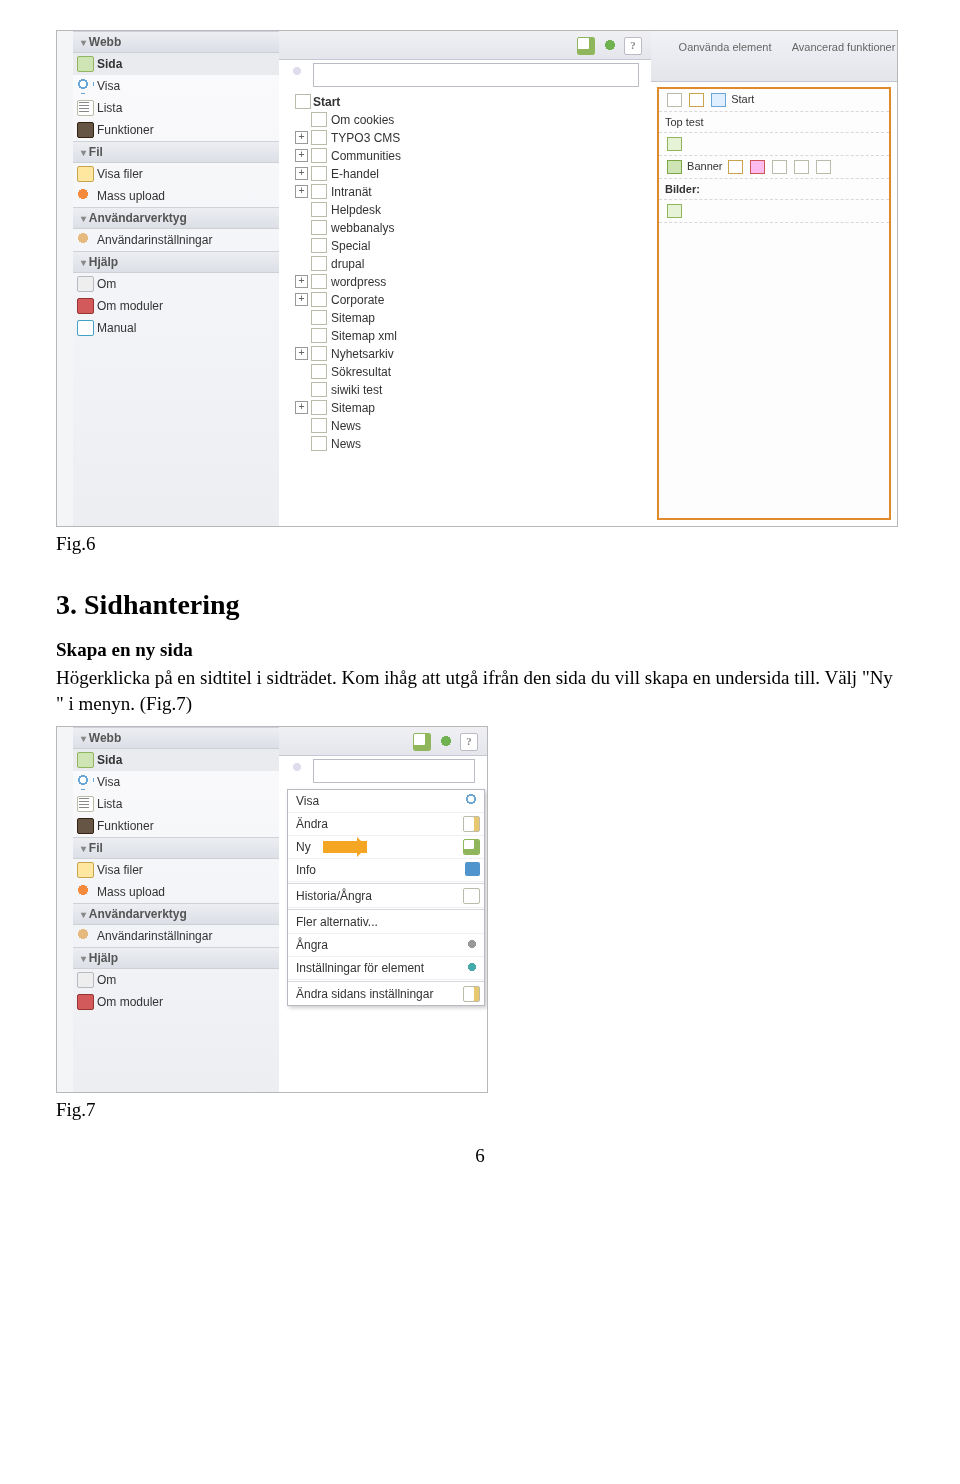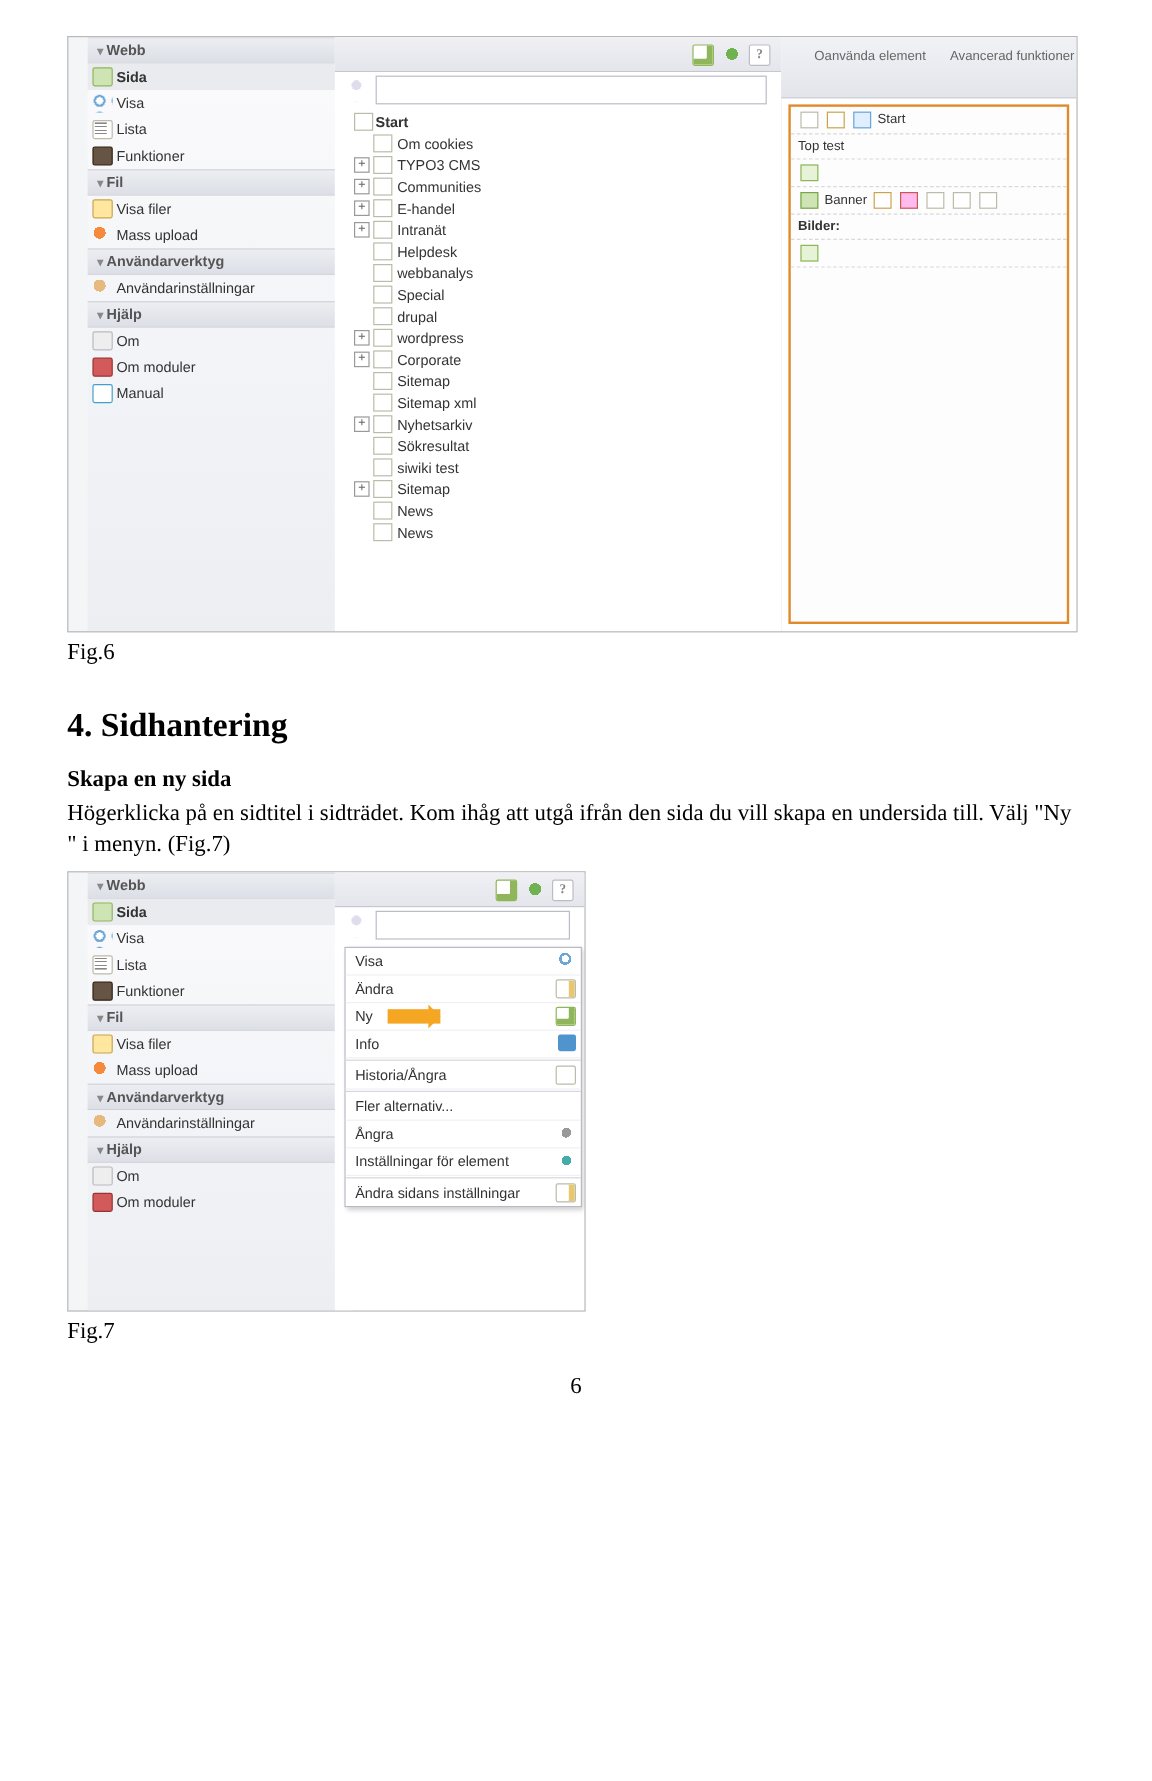--- a/index.html
+++ b/index.html
@@ -154,21 +154,21 @@
         <span class="mini"></span>
         <span class="mini"></span>
       </div>
       <div class="row"><b>Bilder:</b></div>
       <div class="row"><span class="mini g"></span></div>
     </div>
   </div>
 </div>
 <p class="caption">Fig.6</p>
 
-<h2 class="section-h">4. Sidhantering</h2>
+<h2 class="section-h">3. Sidhantering</h2>
 
 <p class="sub-h">Skapa en ny sida</p>
 <p class="body-text">Högerklicka på en sidtitel i sidträdet. Kom ihåg att utgå ifrån den sida du vill skapa en undersida till. Välj "Ny " i menyn. (Fig.7)</p>
 
 <div class="shot shot7">
   <div class="sb" id="sb7">
         <div class="sb-sec">Webb</div>
         <div class="sb-item active"><span class="ico i-sida"></span><span>Sida</span></div>
         <div class="sb-item"><span class="ico i-mag"></span><span>Visa</span></div>
         <div class="sb-item"><span class="ico i-list"></span><span>Lista</span></div>

